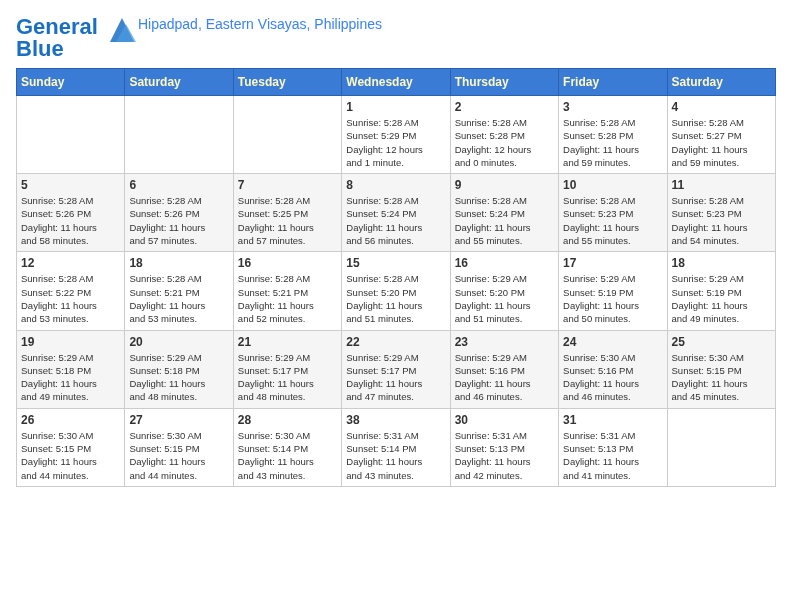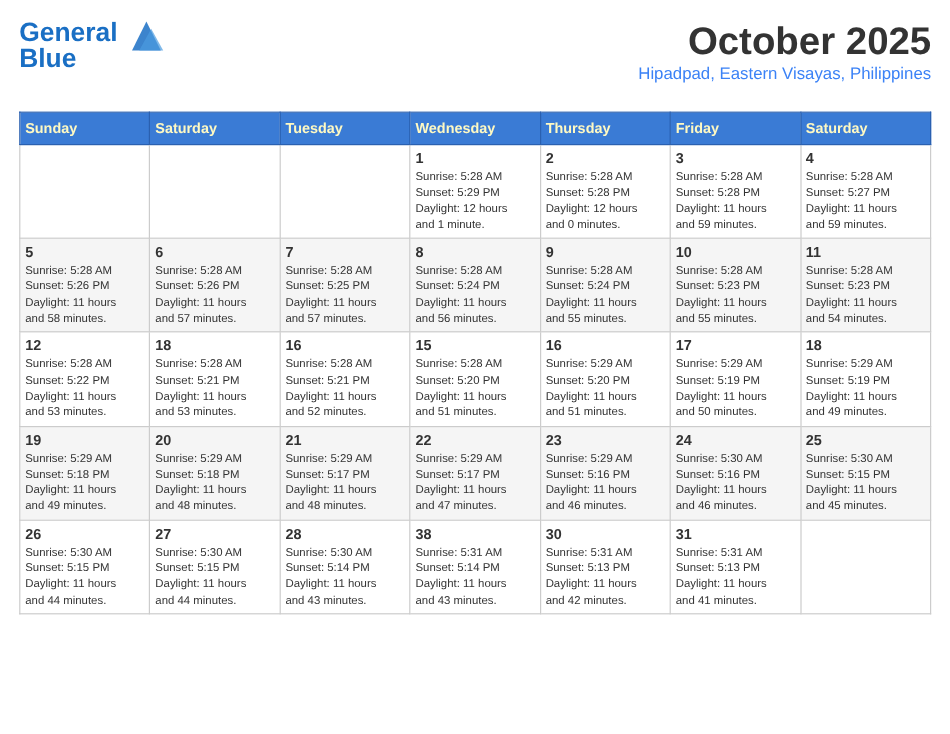--- a/index.html
+++ b/index.html
@@ -5,23 +5,22 @@
     * { box-sizing: border-box; margin: 0; padding: 0; }
     body {
       font-family: Arial, sans-serif;
       background: #fff;
       width: 792px;
       min-height: 612px;
       padding: 16px;
     }
     .header {
       display: flex;
-      justify-content: space-between;
       align-items: flex-start;
-      margin-bottom: 24px;
+      margin-bottom: 8px;
     }
     .logo {
       display: flex;
       flex-direction: column;
       align-items: flex-start;
     }
     .logo-text {
       font-size: 22px;
       font-weight: bold;
       color: #333;
@@ -99,21 +98,20 @@
       <span class="logo-text">
         <span class="blue">General</span><br><span class="blue">Blue</span>
       </span>
       <svg width="36" height="32" viewBox="0 0 36 32" style="margin-left:4px;margin-top:-16px;">
         <polygon points="8,28 20,4 32,28" fill="#1a6fc4" opacity="0.85"></polygon>
         <polygon points="14,28 24,10 34,28" fill="#4a9be0" opacity="0.7"></polygon>
       </svg>
     </div>
   </div>
   <div class="title-block">
-    <div class="month-year">October 2025</div>
     <div class="location">Hipadpad, Eastern Visayas, Philippines</div>
   </div>
 </div>
 
 <table class="calendar">
   <thead>
     <tr>
     <th>Sunday</th>
         <th>Saturday</th>
         <th>Tuesday</th>

